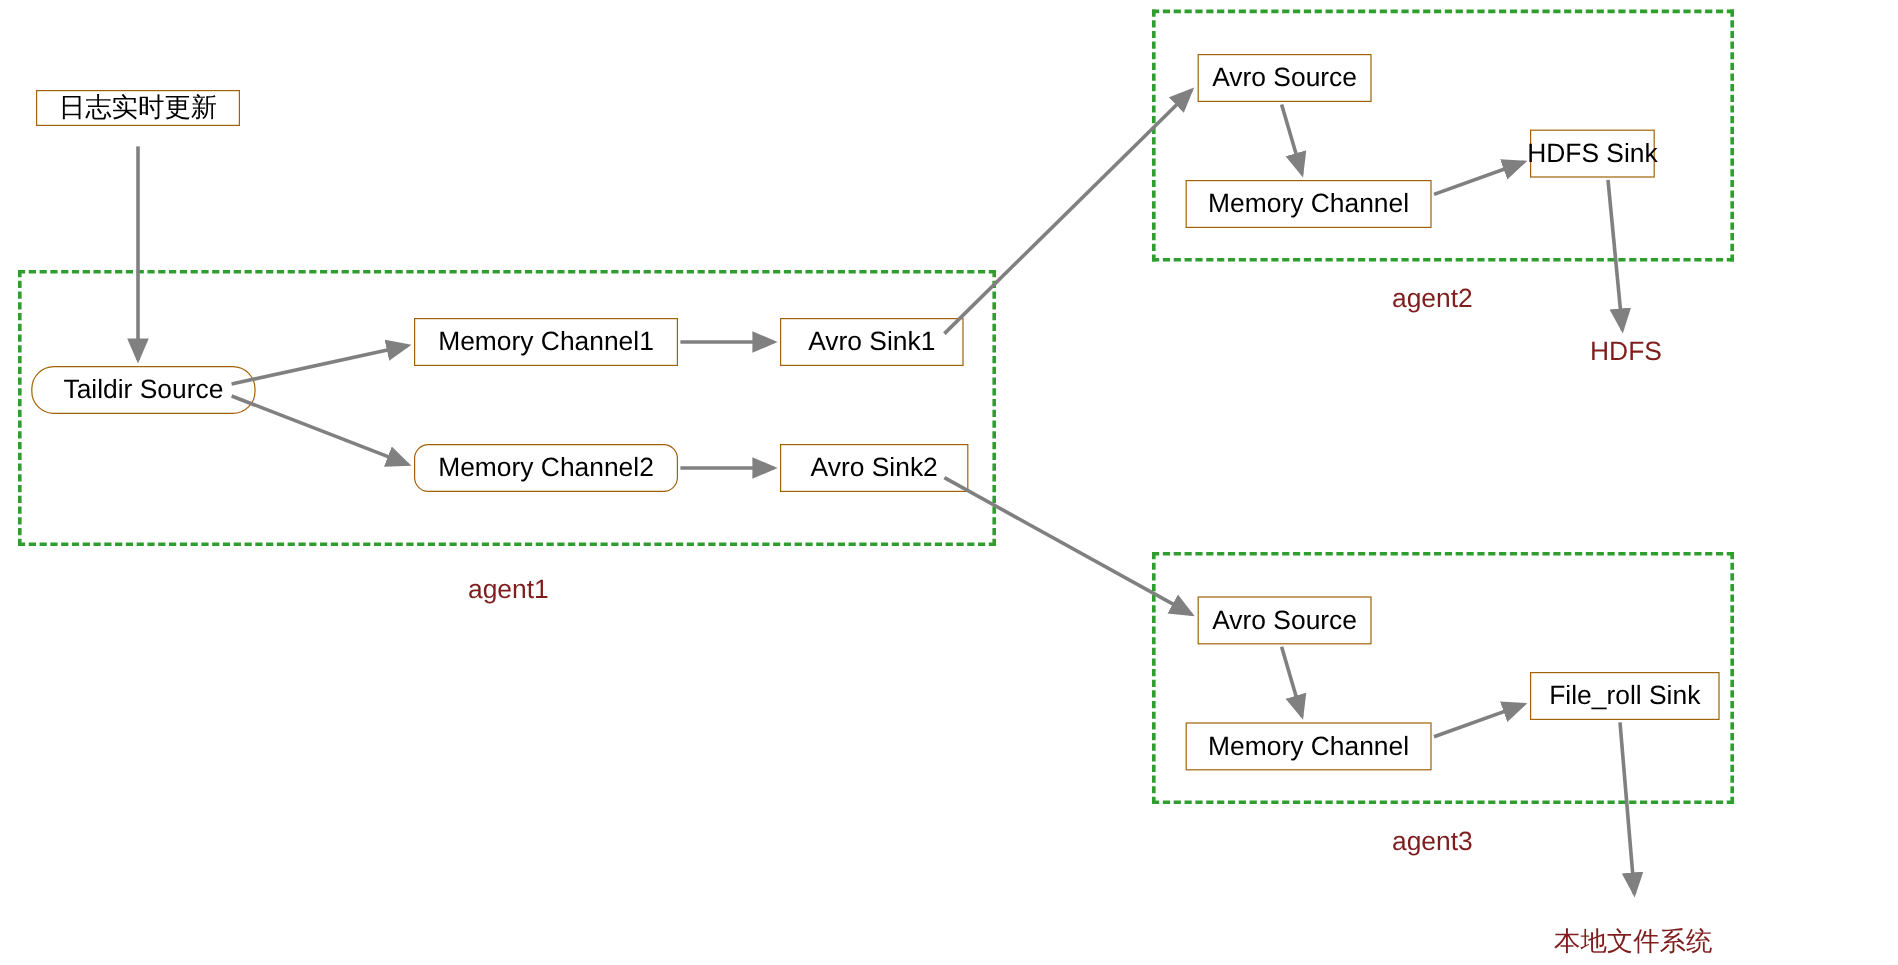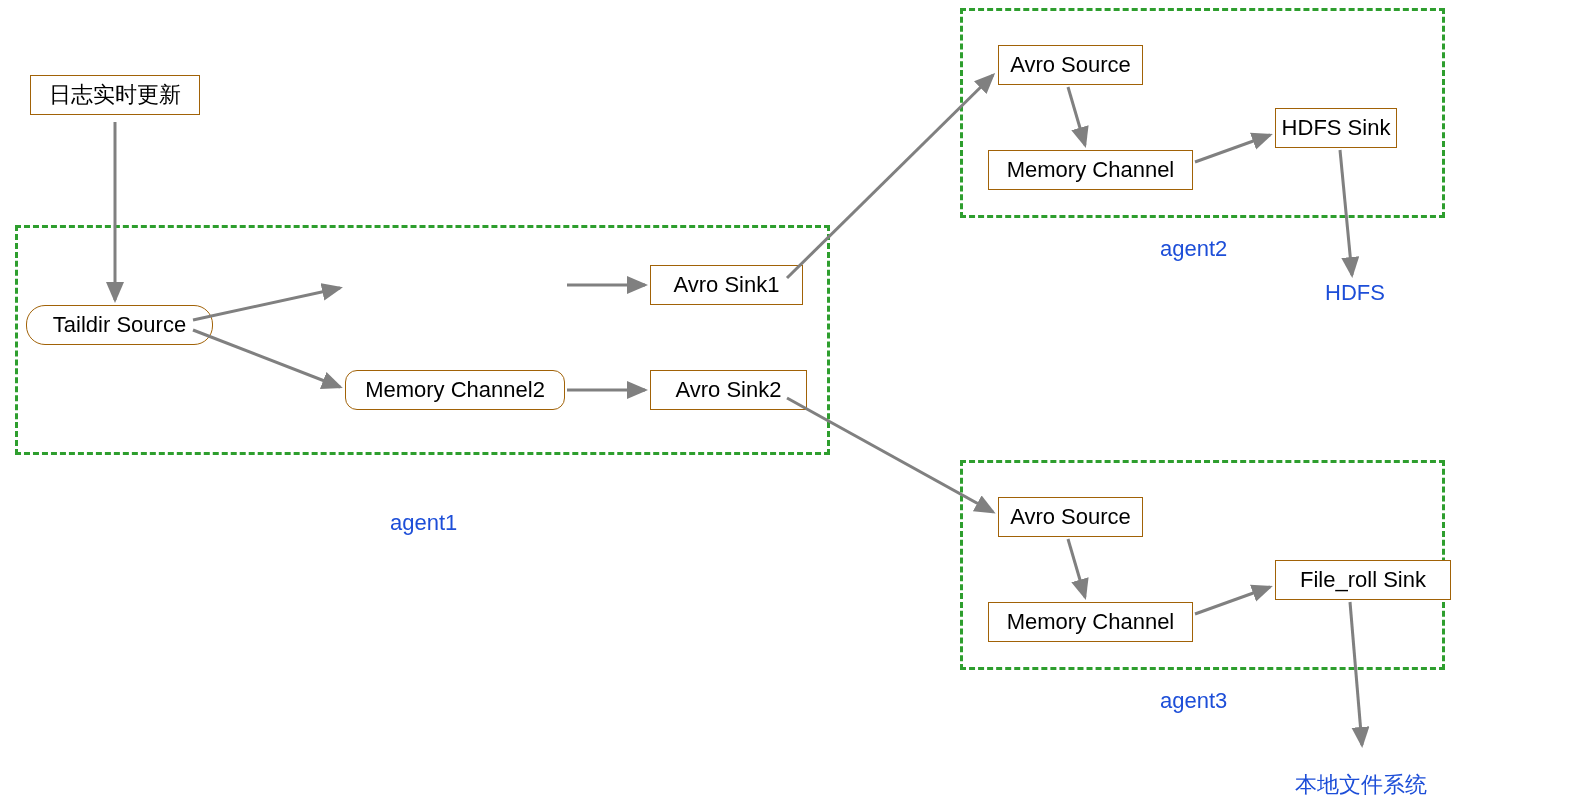--- a/index.html
+++ b/index.html
@@ -31,21 +31,21 @@
   .dashbox {
     position: absolute;
     border: 3px dashed #2e9e2e;
     background: transparent;
     box-sizing: border-box;
   }
   .label {
     position: absolute;
     background: transparent;
     white-space: nowrap;
-    color: #1d4ed8;
+    color: #7f1d1d;
   }
   svg.arrows {
     position: absolute;
     left: 0; top: 0;
     width: 1582px;
     height: 804px;
     pointer-events: none;
   }
   svg.arrows line, svg.arrows polyline {
     stroke: #808080;
@@ -55,39 +55,40 @@
 </style>
 </head>
 <body>
 
 <div class="canvas">
 
   <div class="dashbox" style="left:15px; top:225px; width:815px; height:230px;"></div>
   <div class="dashbox" style="left:960px; top:8px; width:485px; height:210px;"></div>
   <div class="dashbox" style="left:960px; top:460px; width:485px; height:210px;"></div>
 
-  <div class="label" style="left:390px; top:478px;margin-top:32px;">agent1</div>
+  <div class="label" style="left:390px; top:478px;">agent1</div>
   <div class="label" style="left:1160px; top:236px;">agent2</div>
   <div class="label" style="left:1160px; top:688px;">agent3</div>
 
-  <div class="box" style="left:30px; top:75px; width:170px; height:40px;">日志实时更新</div>
+  <div class="box" style="left:30px; top:75px; width:170px; height:30px;">日志实时更新</div>
 
   <div class="box" style="left:26px; top:305px; width:187px; height:40px;border-radius:19px;">Taildir Source</div>
+  <div class="box" style="left:345px; top:265px; width:220px; height:40px;">Memory Channel1</div>
   <div class="box" style="left:345px; top:370px; width:220px; height:40px;border-radius:12px;">Memory Channel2</div>
   <div class="box" style="left:650px; top:265px; width:153px; height:40px;">Avro Sink1</div>
   <div class="box" style="left:650px; top:370px; width:157px; height:40px;">Avro Sink2</div>
 
   <div class="box" style="left:998px; top:45px; width:145px; height:40px;">Avro Source</div>
   <div class="box" style="left:988px; top:150px; width:205px; height:40px;">Memory Channel</div>
-  <div class="box" style="left:1275px; top:108px; width:122px; height:40px;">HDFS Sink</div>
+  <div class="box" style="left:1275px; top:108px; width:104px; height:40px;">HDFS Sink</div>
   <div class="label" style="left:1325px; top:280px;">HDFS</div>
 
   <div class="box" style="left:998px; top:497px; width:145px; height:40px;">Avro Source</div>
   <div class="box" style="left:988px; top:602px; width:205px; height:40px;">Memory Channel</div>
-  <div class="box" style="left:1275px; top:560px; width:176px; height:40px;">File_roll Sink</div>
+  <div class="box" style="left:1275px; top:560px; width:158px; height:40px;">File_roll Sink</div>
   <div class="label" style="left:1295px; top:770px;">本地文件系统</div>
 
   <svg class="arrows">
     <defs>
       <marker id="arrowhead" markerWidth="8" markerHeight="8" refX="6" refY="3" orient="auto" markerUnits="strokeWidth">
         <path d="M0,0 L7,3 L0,6 Z" fill="#808080"></path>
       </marker>
     </defs>
 
     <line x1="115" y1="122" x2="115" y2="300" marker-end="url(#arrowhead)"></line>

